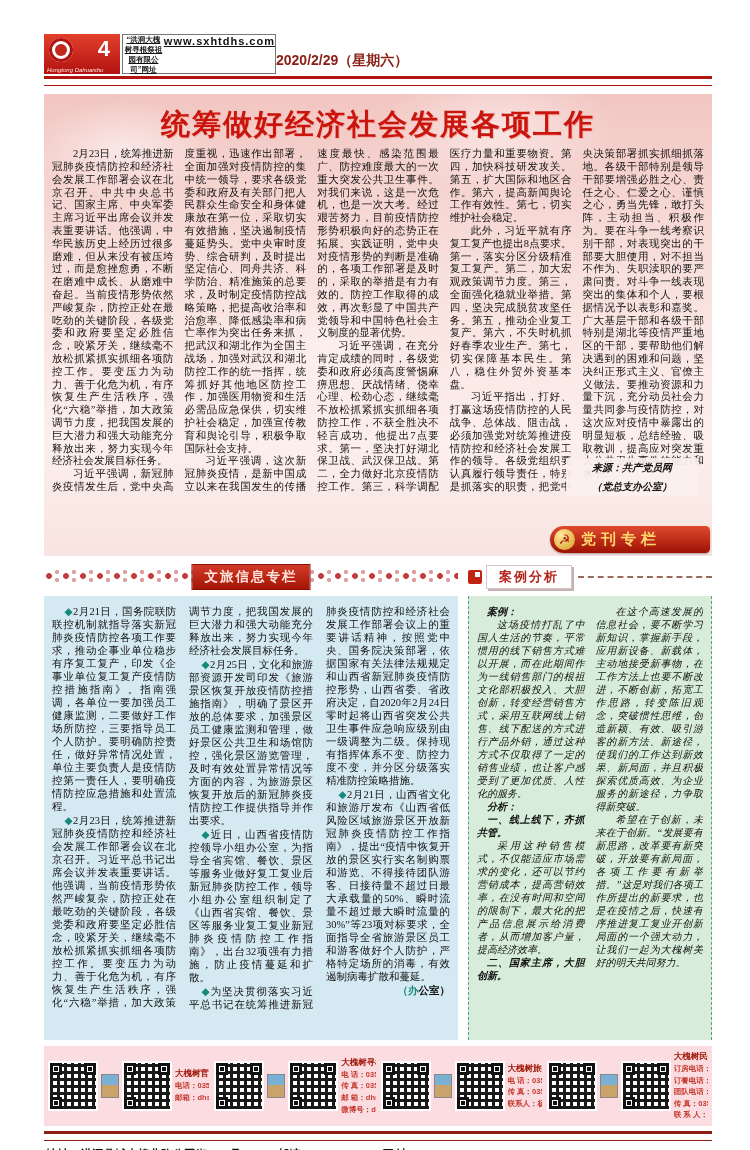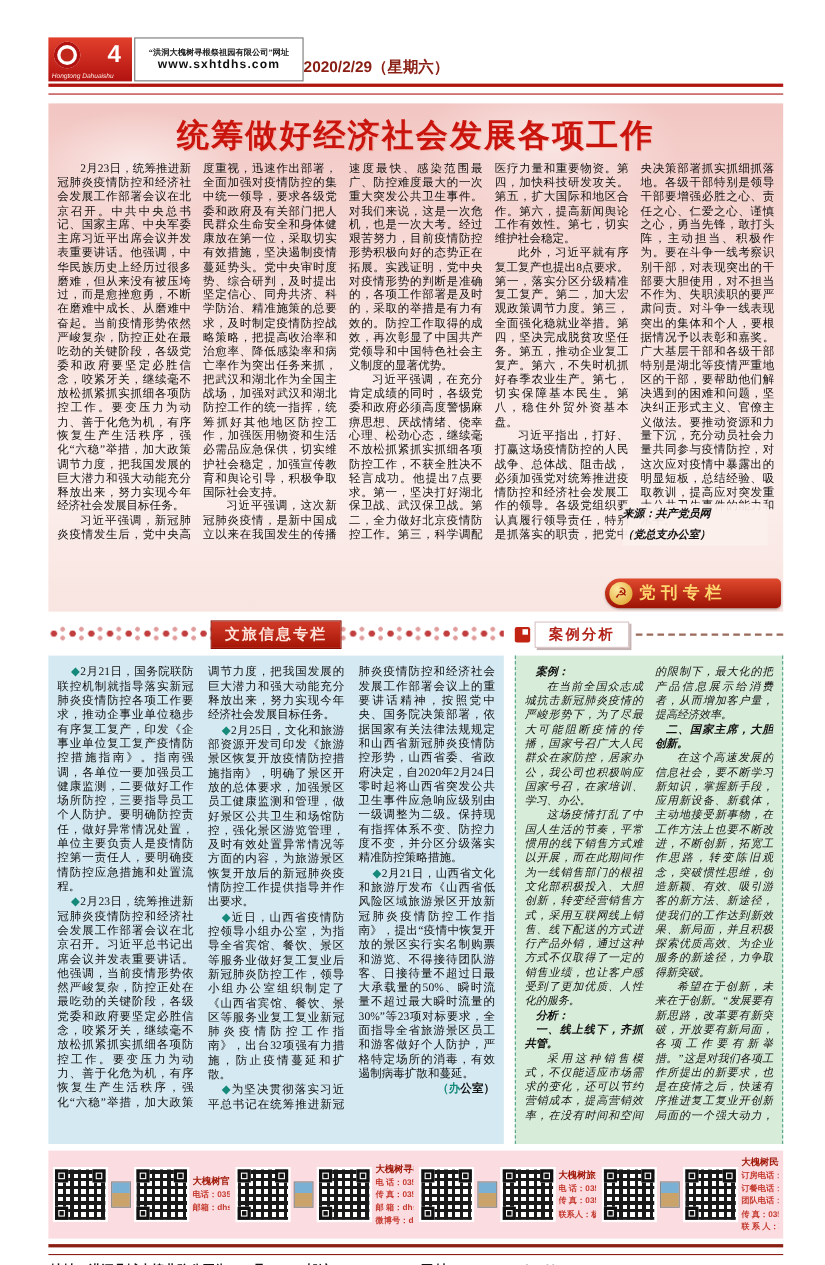--- a/index.html
+++ b/index.html
@@ -13,21 +13,21 @@
   .logo-block{position:relative;width:76px;height:40px;flex:none;
     background:linear-gradient(180deg,#e2402c,#b21210);}
   .logo-circle{position:absolute;left:5px;top:4px;width:24px;height:24px;border-radius:50%;
     background:#fff;box-shadow:inset 0 0 0 3px #b21210;}
   .logo-circle::after{content:"";position:absolute;inset:6px;border-radius:50%;background:#c0281c;}
   .page-num{position:absolute;right:10px;top:2px;color:#fff;font-size:22px;font-weight:bold;
     font-family:"Liberation Sans",sans-serif;}
   .logo-sub{position:absolute;left:3px;bottom:1px;color:#ffe9e4;font-size:6px;font-style:italic;
     font-family:"Liberation Sans",sans-serif;white-space:nowrap;}
   .site-box{flex:none;width:152px;height:38px;margin-left:2px;border:1px solid #777;background:#fff;
-    display:flex;flex-direction:column;justify-content:center;text-align:center;}
+    display:flex;flex-direction:row;justify-content:center;text-align:center;text-decoration:underline;}
   .site-box .l1{font-size:7.5px;font-weight:bold;color:#222;}
   .site-box .l2{font-size:11px;font-weight:bold;color:#111;letter-spacing:1px;
     font-family:"Liberation Sans",sans-serif;}
   .mast-title{flex:1;text-align:center;font-size:27px;font-weight:bold;color:#8a2015;
     letter-spacing:10px;padding-bottom:2px;}
   .mast-date{flex:none;font-size:14px;font-weight:bold;color:#8a2015;padding-bottom:4px;
     font-family:"Liberation Sans",sans-serif;}
   .rule-red{height:6px;border-top:3px solid #b01510;border-bottom:1px solid #b01510;margin-top:2px;}
 
   
@@ -37,21 +37,21 @@
       radial-gradient(170px 90px at 68% 8%, rgba(255,255,255,.5), transparent 70%),
       radial-gradient(150px 90px at 42% 55%, rgba(255,255,255,.35), transparent 70%),
       linear-gradient(180deg,#f2c6c2,#f8e0dc 38%,#fcefec 75%,#f8e4e0);}
   .headline{margin:12px 8px 6px;text-align:center;color:#c9150d;font-weight:bold;
     text-shadow:1px 1px 0 #f3b3aa;}
   .headline .h1a{font-size:31px;letter-spacing:1px;line-height:1.25;}
   .headline .h1b{font-size:29px;letter-spacing:2px;line-height:1.25;}
   .lead-cols{margin:6px 8px 0;height:352px;column-count:5;column-gap:11px;overflow:hidden;
     text-align:justify;font-size:10.5px;line-height:1.22;}
   .lead-cols p{margin:0;text-indent:2em;}
-  .source-note{position:absolute;right:14px;top:364px;width:132px;text-align:left;
+  .source-note{position:absolute;right:14px;top:364px;width:132px;text-align:center;
     font-size:10px;font-weight:bold;font-style:italic;line-height:1.9;
     background:rgba(252,240,237,.92);}
   .party-banner{position:absolute;right:2px;bottom:3px;width:160px;height:27px;
     border-radius:15px 5px 5px 15px;display:flex;align-items:center;
     background:linear-gradient(180deg,#e04a2e,#9c1204);box-shadow:0 1px 2px rgba(0,0,0,.3);}
   .emblem{width:21px;height:21px;margin:0 6px 0 4px;border-radius:50%;flex:none;
     background:radial-gradient(circle at 35% 30%,#ffe9a0,#d99b20);display:flex;
     align-items:center;justify-content:center;font-size:13px;color:#a31405;}
   .party-banner .lbl{color:#ffd76e;font-size:15px;font-weight:bold;letter-spacing:5px;}
 
@@ -175,21 +175,20 @@
           <p>◆2月25日，文化和旅游部资源开发司印发《旅游景区恢复开放疫情防控措施指南》，明确了景区开放的总体要求，加强景区员工健康监测和管理，做好景区公共卫生和场馆防控，强化景区游览管理，及时有效处置异常情况等方面的内容，为旅游景区恢复开放后的新冠肺炎疫情防控工作提供指导并作出要求。</p>
           <p>◆近日，山西省疫情防控领导小组办公室，为指导全省宾馆、餐饮、景区等服务业做好复工复业后新冠肺炎防控工作，领导小组办公室组织制定了《山西省宾馆、餐饮、景区等服务业复工复业新冠肺炎疫情防控工作指南》，出台32项强有力措施，防止疫情蔓延和扩散。</p>
           <p>◆为坚决贯彻落实习近平总书记在统筹推进新冠肺炎疫情防控和经济社会发展工作部署会议上的重要讲话精神，按照党中央、国务院决策部署，依据国家有关法律法规规定和山西省新冠肺炎疫情防控形势，山西省委、省政府决定，自2020年2月24日零时起将山西省突发公共卫生事件应急响应级别由一级调整为二级。保持现有指挥体系不变、防控力度不变，并分区分级落实精准防控策略措施。</p>
           <p>◆2月21日，山西省文化和旅游厅发布《山西省低风险区域旅游景区开放新冠肺炎疫情防控工作指南》，提出“疫情中恢复开放的景区实行实名制购票和游览、不得接待团队游客、日接待量不超过日最大承载量的50%、瞬时流量不超过最大瞬时流量的30%”等23项对标要求，全面指导全省旅游景区员工和游客做好个人防护，严格特定场所的消毒，有效遏制病毒扩散和蔓延。</p>
           <p class="sig">（办公室）</p>
         </div>
       </section>
       <section class="panel-right">
         <div class="cols2">
           <p class="lab">案例：</p>
-          <p>在当前全国众志成城抗击新冠肺炎疫情的严峻形势下，为了尽最大可能阻断疫情的传播，国家号召广大人民群众在家防控，居家办公，我公司也积极响应国家号召，在家培训、学习、办公。</p>
           <p>这场疫情打乱了中国人生活的节奏，平常惯用的线下销售方式难以开展，而在此期间作为一线销售部门的根祖文化部积极投入、大胆创新，转变经营销售方式，采用互联网线上销售、线下配送的方式进行产品外销，通过这种方式不仅取得了一定的销售业绩，也让客户感受到了更加优质、人性化的服务。</p>
           <p class="lab">分析：</p>
           <p class="pt">一、线上线下，齐抓共管。</p>
           <p>采用这种销售模式，不仅能适应市场需求的变化，还可以节约营销成本，提高营销效率，在没有时间和空间的限制下，最大化的把产品信息展示给消费者，从而增加客户量，提高经济效率。</p>
           <p class="pt">二、国家主席，大胆创新。</p>
           <p>在这个高速发展的信息社会，要不断学习新知识，掌握新手段，应用新设备、新载体，主动地接受新事物，在工作方法上也要不断改进，不断创新，拓宽工作思路，转变陈旧观念，突破惯性思维，创造新颖、有效、吸引游客的新方法、新途径，使我们的工作达到新效果、新局面，并且积极探索优质高效、为企业服务的新途径，力争取得新突破。</p>
           <p>希望在于创新，未来在于创新。“发展要有新思路，改革要有新突破，开放要有新局面，各项工作要有新举措。”这是对我们各项工作所提出的新要求，也是在疫情之后，快速有序推进复工复业开创新局面的一个强大动力，让我们一起为大槐树美好的明天共同努力。</p>
 
         </div>
       </section>

